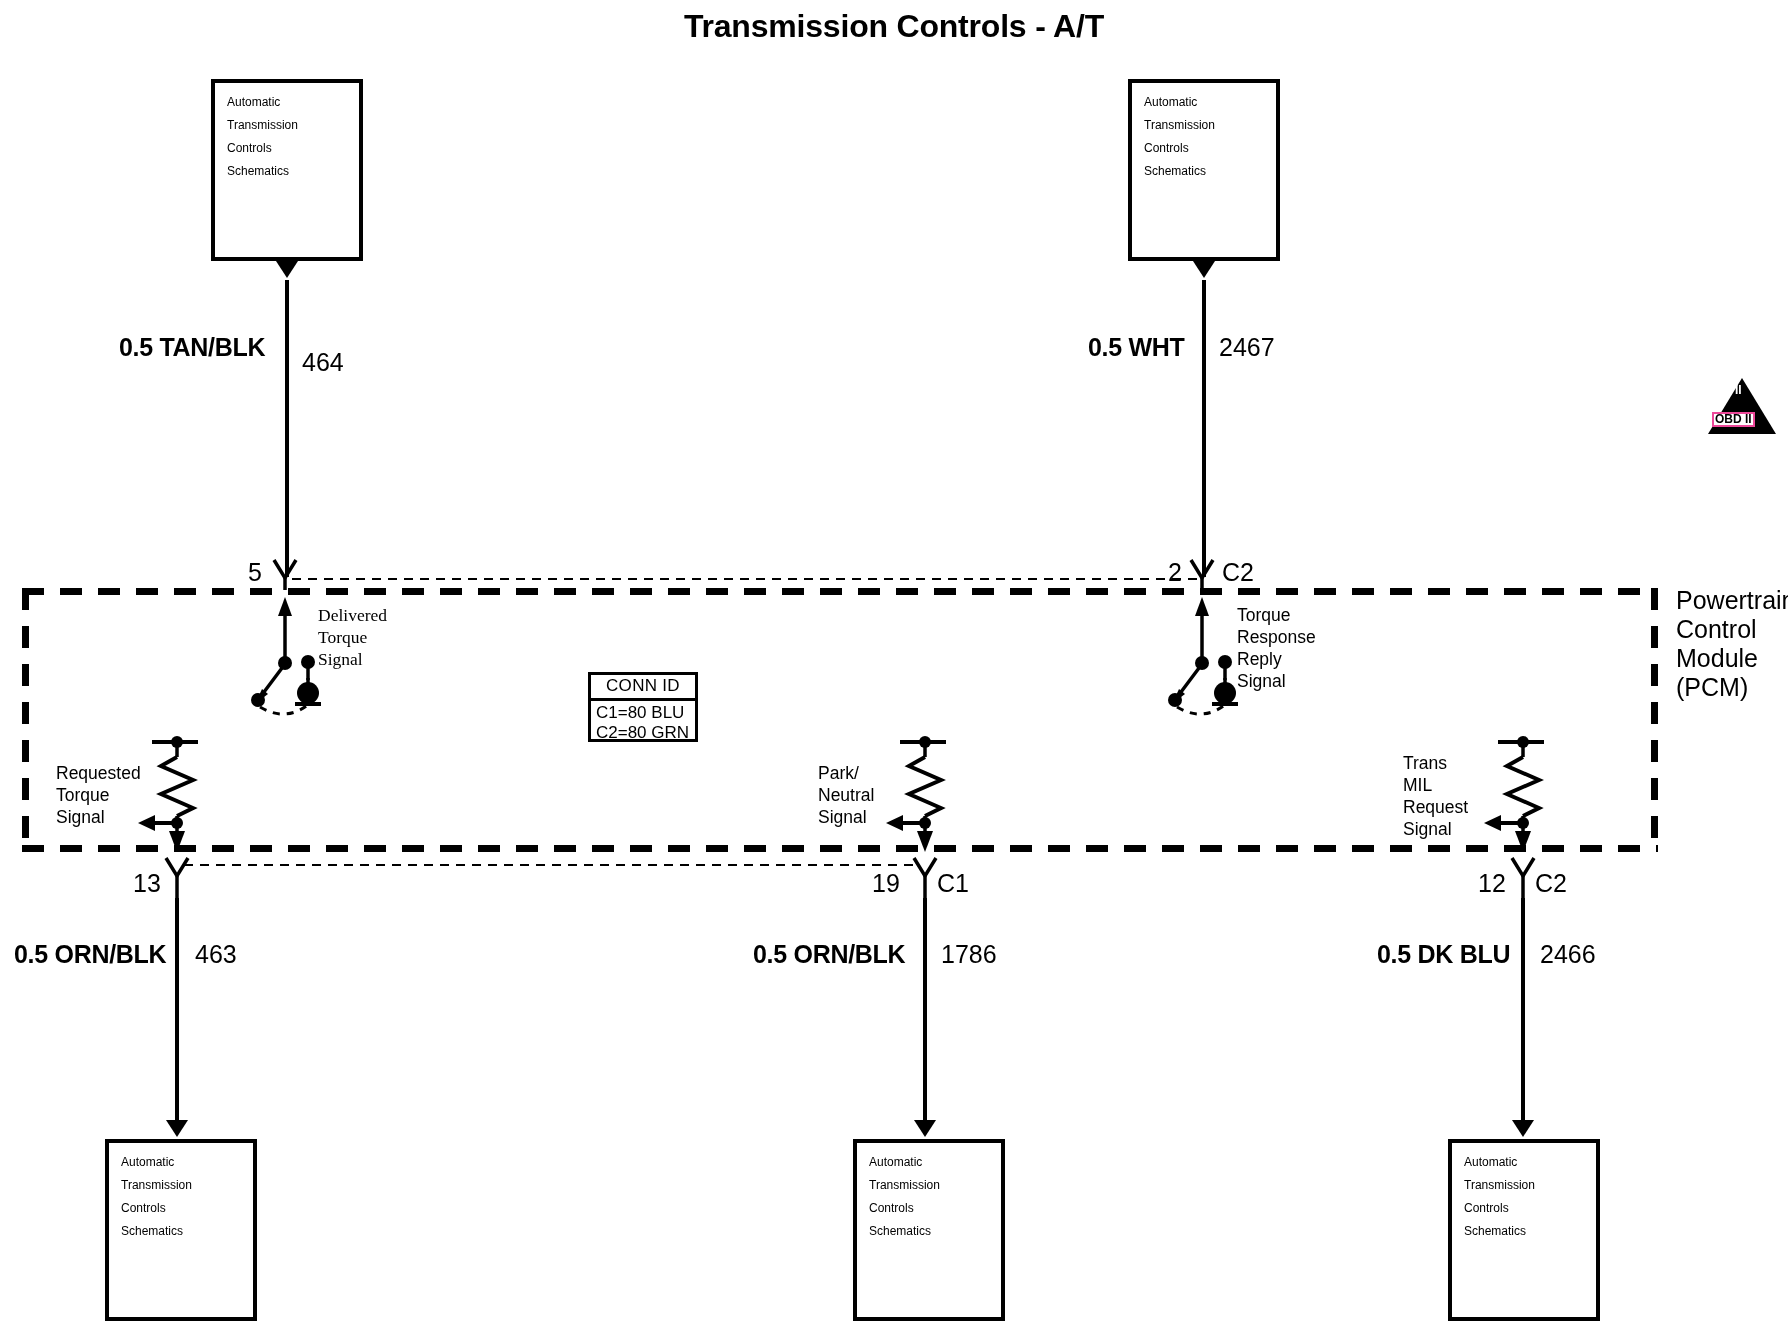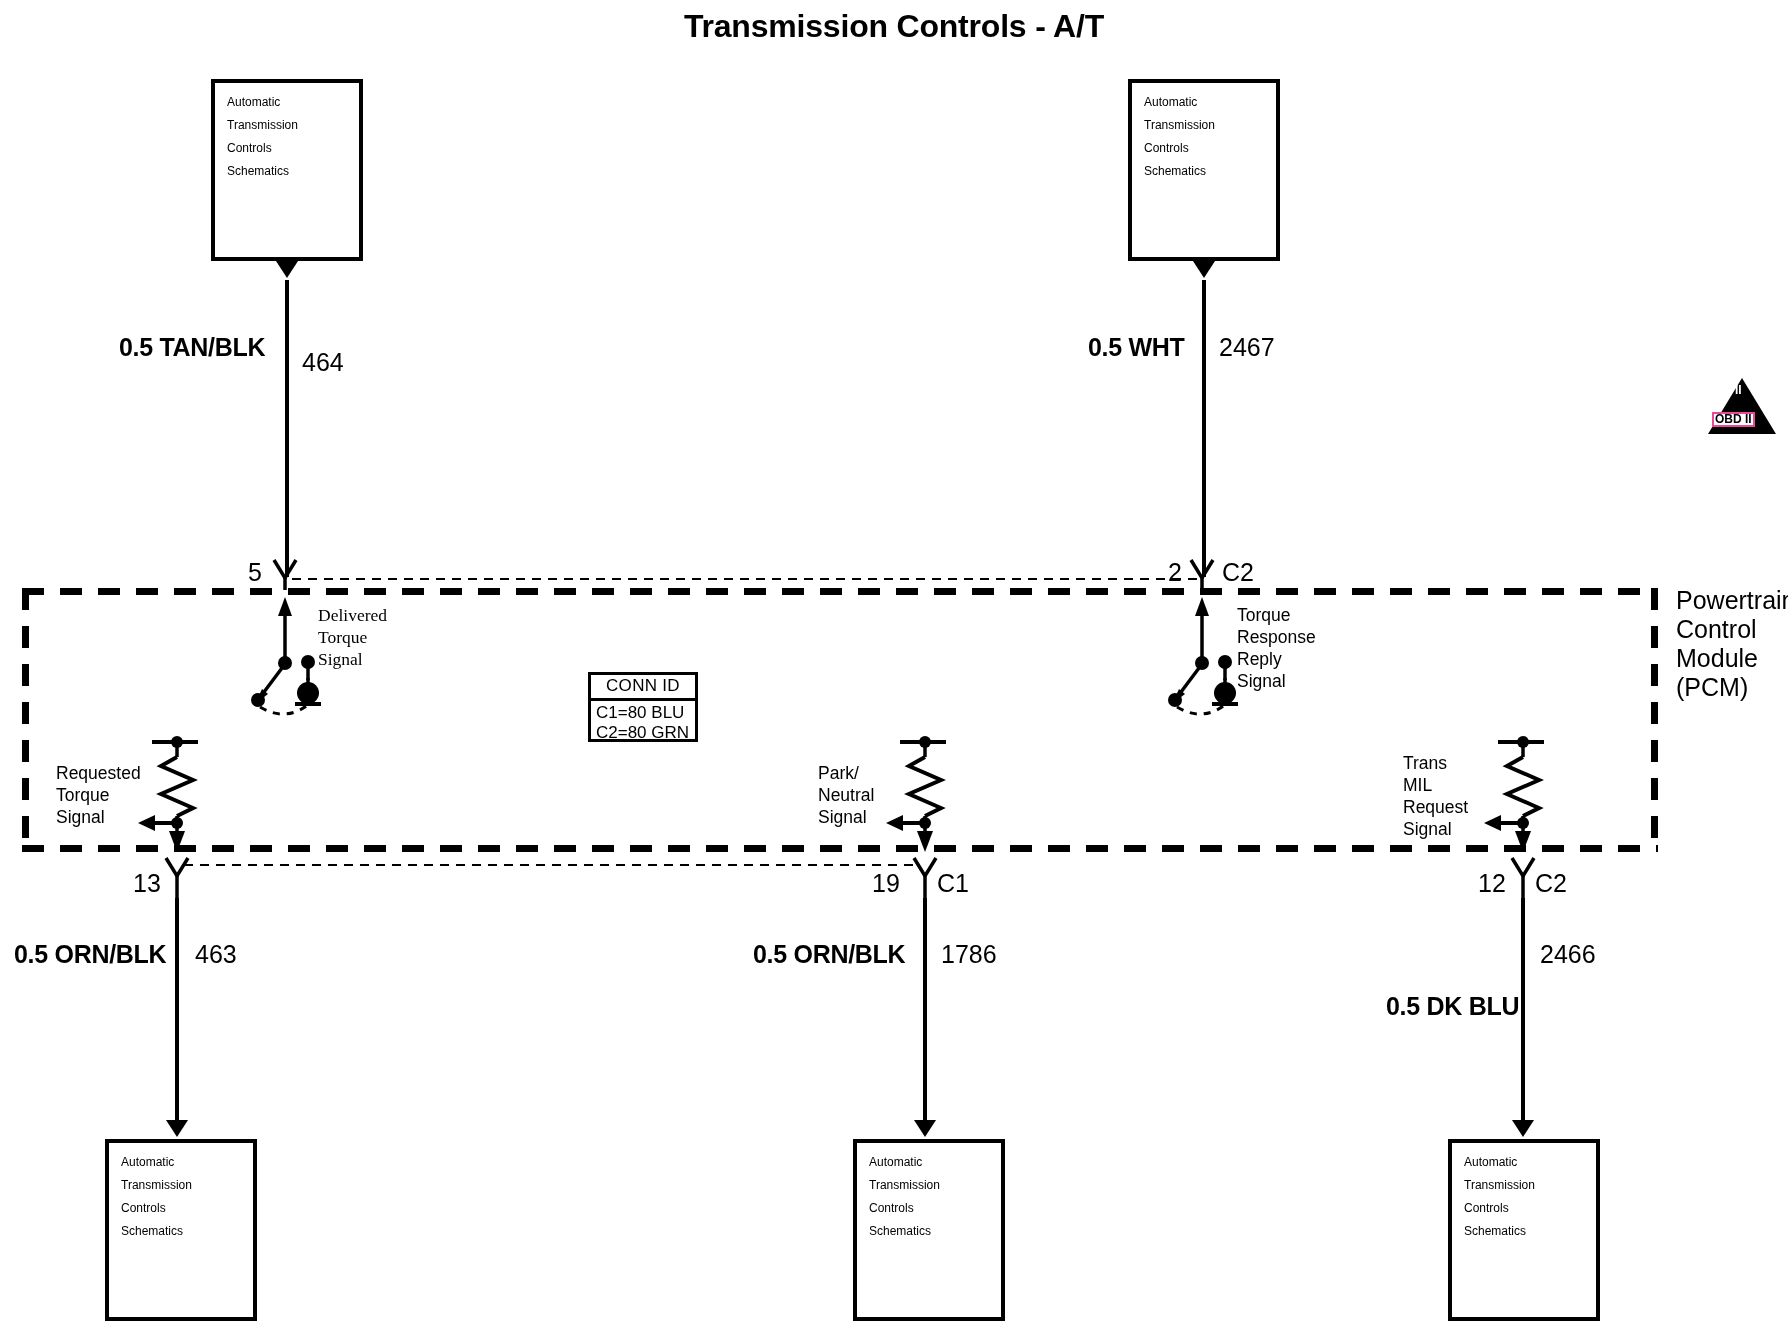--- a/index.html
+++ b/index.html
@@ -361,20 +361,20 @@
   <div class="wire-num" style="left:195px; top:940px;">463</div>
 
   <div class="wire" style="left:923px; top:898px; height:230px;"></div>
   <div class="arrow-down" style="left:914px; top:1120px;"></div>
   <div class="wire-label" style="left:753px; top:940px;">0.5 ORN/BLK</div>
   <div class="wire" style="left:923px; top:937px; height:42px;"></div>
   <div class="wire-num" style="left:941px; top:940px;">1786</div>
 
   <div class="wire" style="left:1521px; top:898px; height:230px;"></div>
   <div class="arrow-down" style="left:1512px; top:1120px;"></div>
-  <div class="wire-label" style="left:1377px; top:992px;margin-left:9px;">0.5 DK BLU</div>
+  <div class="wire-label" style="left:1377px; top:940px;">0.5 DK BLU</div>
   <div class="wire" style="left:1521px; top:937px; height:42px;"></div>
   <div class="wire-num" style="left:1540px; top:940px;">2466</div>
 
   <div class="obd-text" style="left:1734px; top:385px; background:transparent; color:#fff;">II</div>
   <div class="obd-text" style="left:1712px; top:412px; border:2px solid #ec4899;">OBD II</div>
 
 </div>
 
 </body></html>

